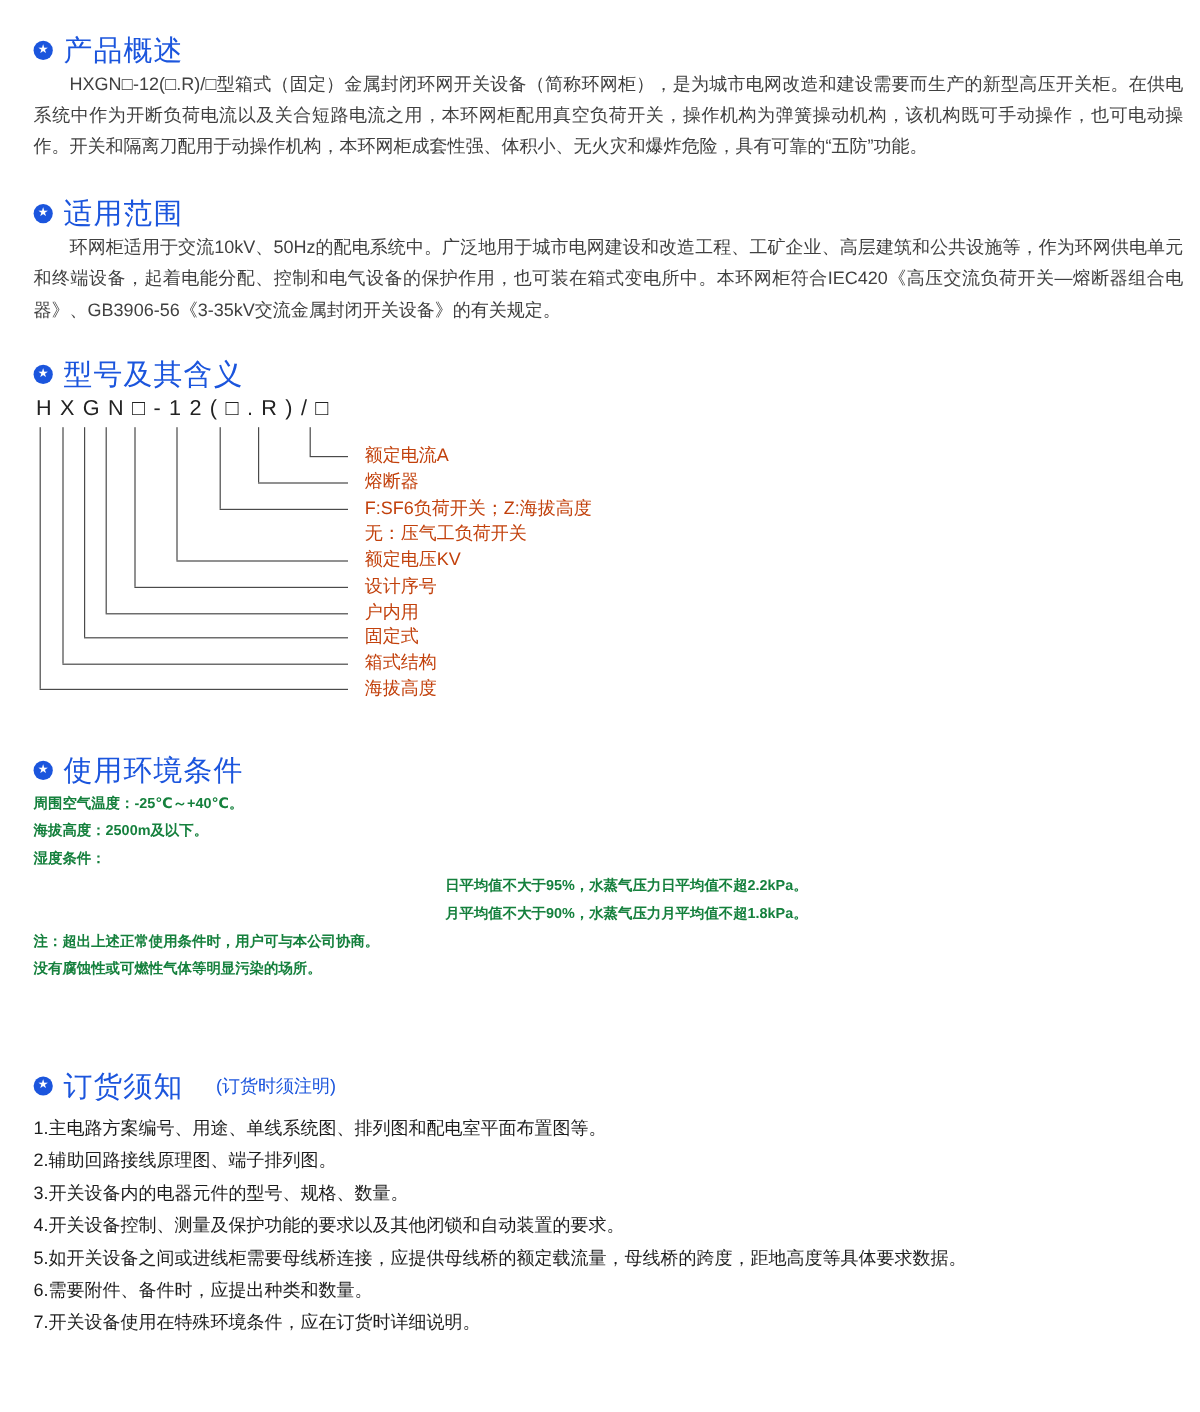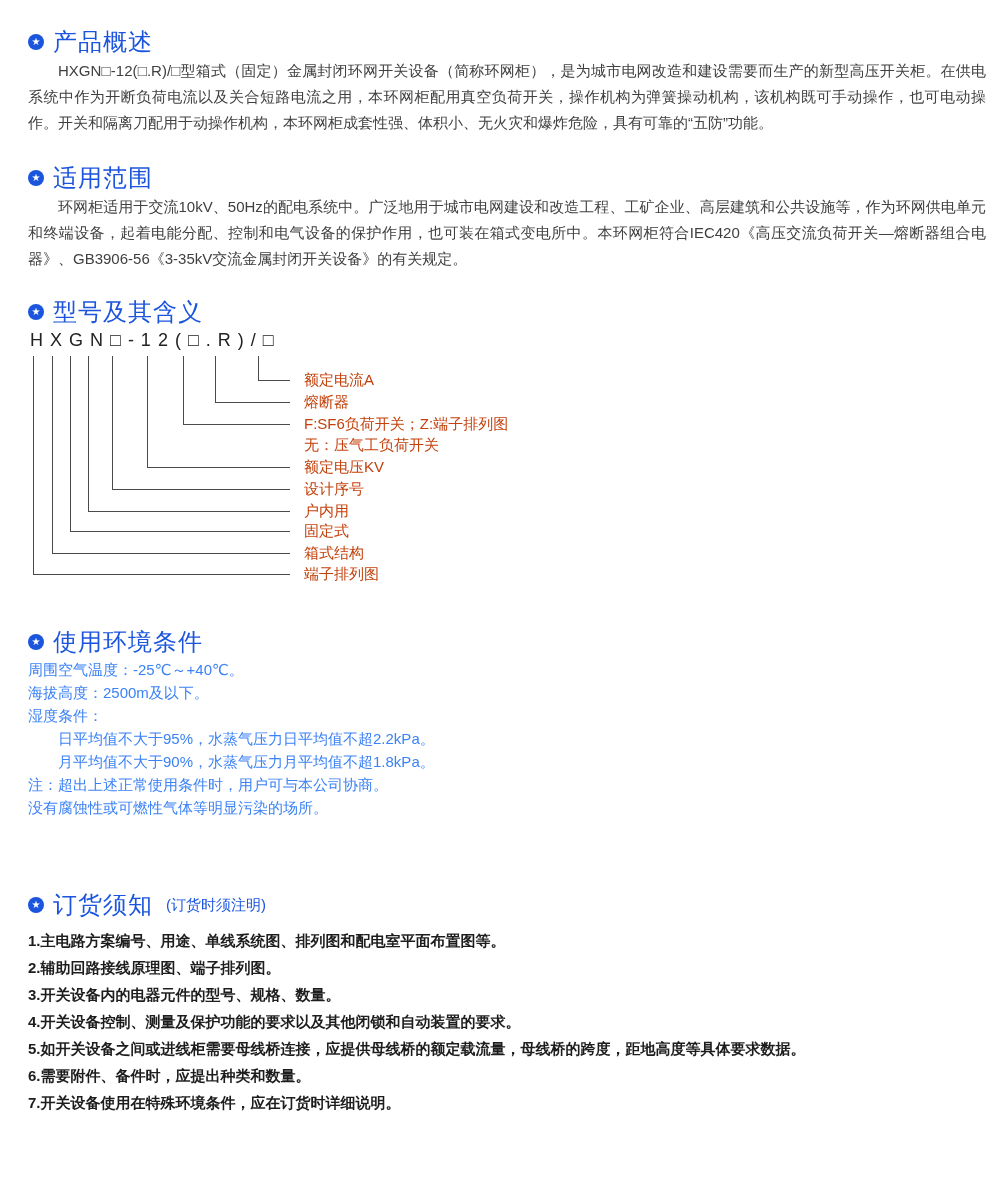--- a/index.html
+++ b/index.html
@@ -9,21 +9,21 @@
     position:relative; overflow:hidden;
     font-family:"Liberation Sans","DejaVu Sans",sans-serif;
     color:#1d1d1d;
     -webkit-font-smoothing:antialiased;
   }
   .content { padding:30px 14px 0 28px; width:1000px; }
 
   
   .sec-head { display:flex; align-items:center; gap:9px; height:24px; }
   .sec-head .title { font-size:24px; color:#1b55dd; letter-spacing:1px; white-space:nowrap; }
-  .sec-head .subtitle { font-size:15px; color:#1b55dd; margin-left:4px; white-space:nowrap; }
+  .sec-head .subtitle { font-size:15px; color:#1b55dd; margin-left:18px; white-space:nowrap; }
   .star-icon {
     flex:0 0 16px; width:16px; height:16px; border-radius:50%;
     background:#1b55dd; color:#ffffff; font-size:10px; line-height:16px;
     text-align:center; display:inline-block; overflow:hidden;
   }
 
   
   .para {
     font-size:15px; line-height:26px; margin-top:4px;
     text-indent:2em; text-align:justify; color:#404040;
@@ -41,25 +41,25 @@
   }
   .vl { position:absolute; width:1px; background:#4a4a4a; display:block; }
   .hl { position:absolute; height:1px; background:#4a4a4a; display:block; }
   .dlabel {
     position:absolute; left:276px; line-height:22px; font-size:15px;
     color:#c2410c; white-space:nowrap;
   }
 
   
   .env { margin-top:4px; }
-  .env-line { font-size:15px; line-height:23px; color:#3b82f6; }
-  .env-line.indent { padding-left:30px; }
+  .env-line { font-size:12px; line-height:23px; color:#15803d;font-weight:bold; }
+  .env-line.indent { padding-left:30px;text-align:center; }
 
   
-  .order-list { margin-top:10px;font-weight:bold; }
+  .order-list { margin-top:10px; }
   .order-item { font-size:15px; line-height:27px; color:#1d1d1d; }
 </style>
 </head>
 <body>
 
 <div class="content">
 
   <div class="sec-head">
     <span class="star-icon">★</span>
     <span class="title">产品概述</span>
@@ -102,28 +102,28 @@
     <i class="hl" style="left:42px;top:201px;width:220px"></i>
 
     <i class="vl" style="left:24px;top:26px;height:197px"></i>
     <i class="hl" style="left:24px;top:223px;width:238px"></i>
 
     <i class="vl" style="left:5px;top:26px;height:218px"></i>
     <i class="hl" style="left:5px;top:244px;width:257px"></i>
 
     <div class="dlabel" style="top:39px">额定电流A</div>
     <div class="dlabel" style="top:61px">熔断器</div>
-    <div class="dlabel" style="top:83px">F:SF6负荷开关；Z:端子排列图</div>
+    <div class="dlabel" style="top:83px">F:SF6负荷开关；Z:海拔高度</div>
     <div class="dlabel" style="top:104px">无：压气工负荷开关</div>
     <div class="dlabel" style="top:126px">额定电压KV</div>
     <div class="dlabel" style="top:148px">设计序号</div>
     <div class="dlabel" style="top:170px">户内用</div>
     <div class="dlabel" style="top:190px">固定式</div>
     <div class="dlabel" style="top:212px">箱式结构</div>
-    <div class="dlabel" style="top:233px">端子排列图</div>
+    <div class="dlabel" style="top:233px">海拔高度</div>
   </div>
 
   <div class="sec-head mt-env">
     <span class="star-icon">★</span>
     <span class="title">使用环境条件</span>
   </div>
   <div class="env">
     <div class="env-line">周围空气温度：-25℃～+40℃。</div>
     <div class="env-line">海拔高度：2500m及以下。</div>
     <div class="env-line">湿度条件：</div>

